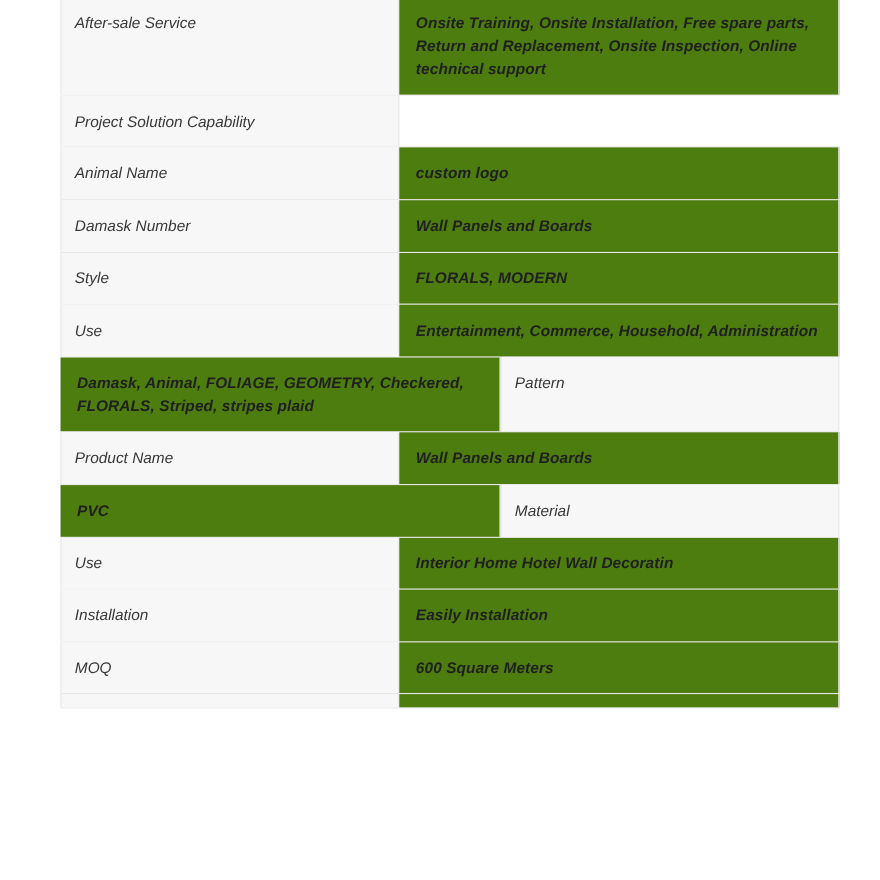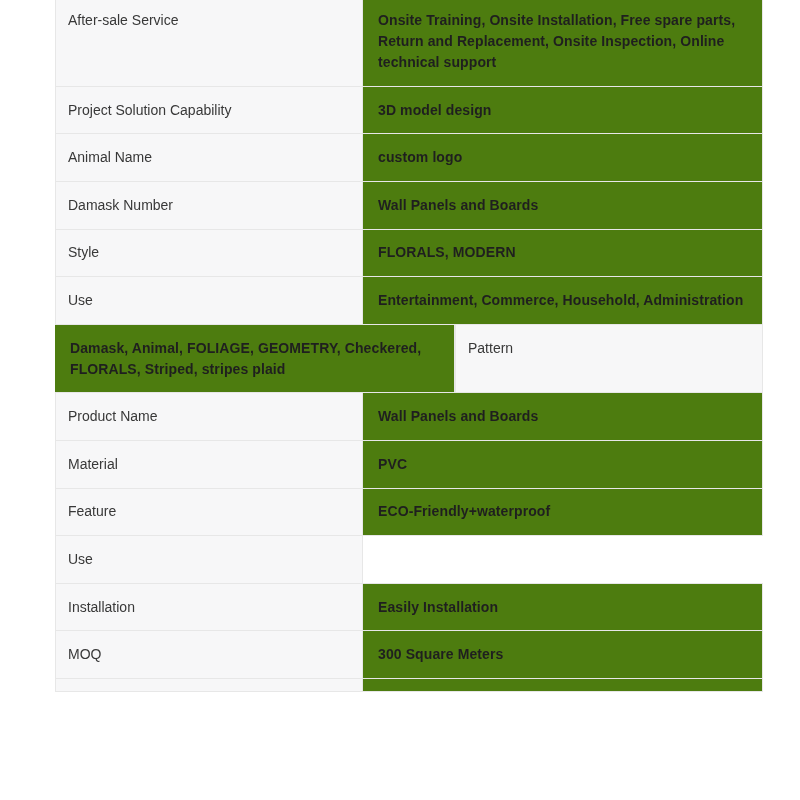--- a/index.html
+++ b/index.html
@@ -20,20 +20,21 @@
     color: #333333;
   }
   .spec-row {
     display: flex;
     border-bottom: 1px solid #e7e7e7;
   }
   .spec-cell {
     box-sizing: border-box;
     padding: 12.8px 16px 12.8px 12px;
     word-wrap: break-word;
+    font-style: italic;
   }
   .spec-cell.label {
     flex: 0 0 308px;
     width: 308px;
     background: #f7f7f8;
     border-left: 1px solid #e7e7e7;
     border-right: 1px solid #e7e7e7;
     color: #383838;
     font-weight: 400;
   }
@@ -55,21 +56,20 @@
 <body>
 
 <div class="spec-table" id="spec-table">
   <div class="spec-row">
     <div class="spec-cell label">After-sale Service</div>
     <div class="spec-cell value">Onsite Training, Onsite Installation, Free spare parts, Return and Replacement, Onsite Inspection, Online technical support</div>
   </div>
 
   <div class="spec-row">
     <div class="spec-cell label">Project Solution Capability</div>
-    <div class="spec-cell value">3D model design</div>
   </div>
 
   <div class="spec-row">
     <div class="spec-cell label">Animal Name</div>
     <div class="spec-cell value">custom logo</div>
   </div>
 
   <div class="spec-row">
     <div class="spec-cell label">Damask Number</div>
     <div class="spec-cell value">Wall Panels and Boards</div>
@@ -90,41 +90,38 @@
     <div class="spec-cell value">Damask, Animal, FOLIAGE, GEOMETRY, Checkered, FLORALS, Striped, stripes plaid</div>
     <div class="spec-cell label">Pattern</div>
   </div>
 
   <div class="spec-row">
     <div class="spec-cell label">Product Name</div>
     <div class="spec-cell value">Wall Panels and Boards</div>
   </div>
 
   <div class="spec-row">
+    <div class="spec-cell value">PVC</div>
     <div class="spec-cell label">Material</div>
-    <div class="spec-cell value">PVC</div>
   </div>
 
-  <div class="spec-row">
-    <div class="spec-cell label">Feature</div>
-    <div class="spec-cell value">ECO-Friendly+waterproof</div>
-  </div>
 
   <div class="spec-row">
     <div class="spec-cell label">Use</div>
+    <div class="spec-cell value">Interior Home Hotel Wall Decoratin</div>
   </div>
 
 
   <div class="spec-row">
     <div class="spec-cell label">Installation</div>
     <div class="spec-cell value">Easily Installation</div>
   </div>
 
   <div class="spec-row">
     <div class="spec-cell label">MOQ</div>
-    <div class="spec-cell value">300 Square Meters</div>
+    <div class="spec-cell value">600 Square Meters</div>
   </div>
 
   <div class="spec-row partial">
     <div class="spec-cell label"></div>
     <div class="spec-cell value"></div>
   </div>
 </div>
 
 </body></html>

